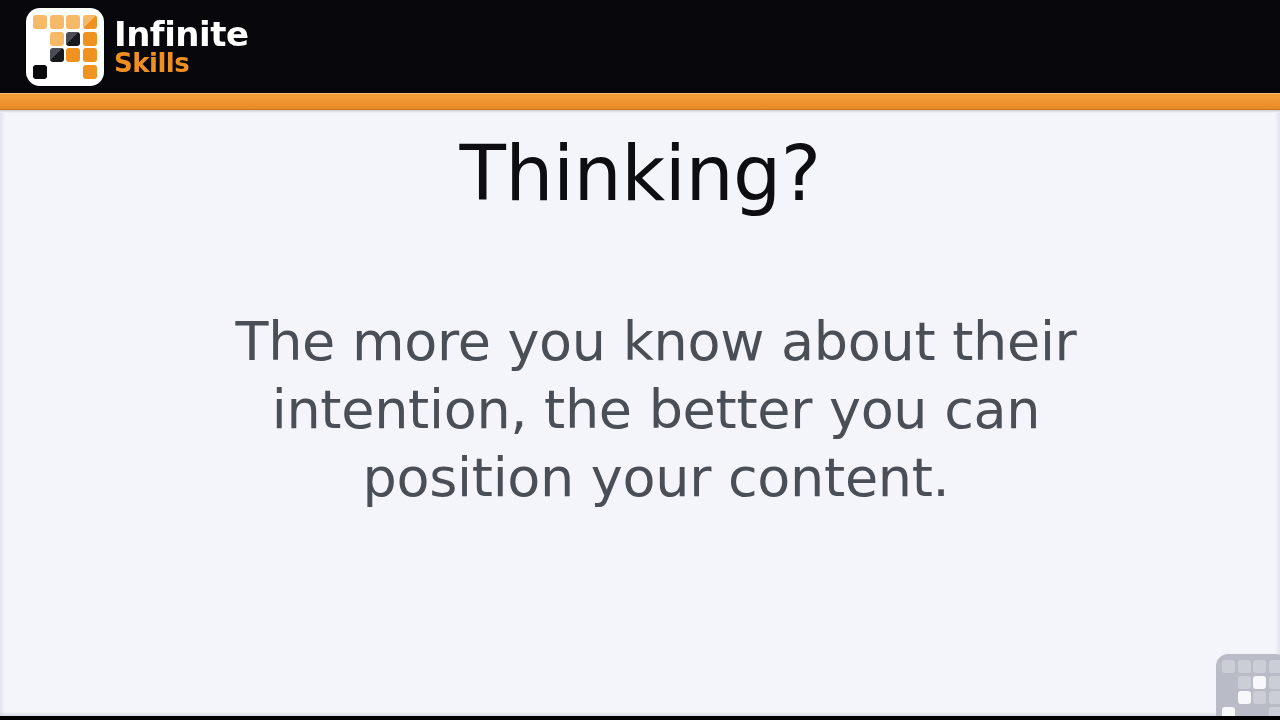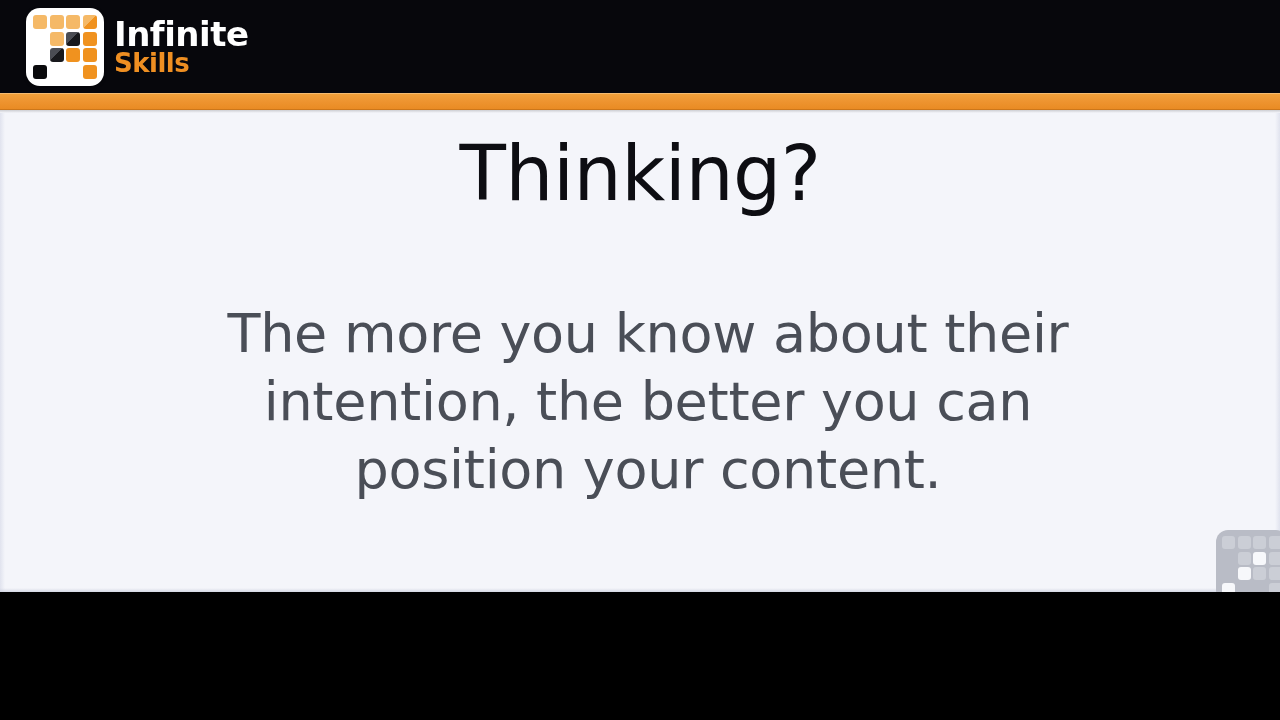--- a/index.html
+++ b/index.html
@@ -8,21 +8,21 @@
     padding: 0;
     width: 1280px;
     height: 720px;
     overflow: hidden;
     background: #000;
   }
 
   #slide {
     position: relative;
     width: 1280px;
-    height: 592px;
+    height: 716px;
     background: #f4f5fa;
     font-family: "DejaVu Sans", sans-serif;
     overflow: hidden;
   }
 
   
   .header-bar {
     position: absolute;
     left: 0;
     top: 0;
@@ -172,21 +172,21 @@
     left: 180px;
     top: 292px;
     width: 920px;
     text-align: center;
     font-family: "DejaVu Sans", sans-serif;
     font-weight: normal;
     font-size: 54px;
     line-height: 1.26;
     color: #4a4e57;
     letter-spacing: -0.3px;
-    margin: 8px;
+    margin: 16px;
     z-index: 2;
   }
 
   
   .watermark {
     position: absolute;
     right: -8px;
     bottom: -10px;
     width: 72px;
     height: 72px;

